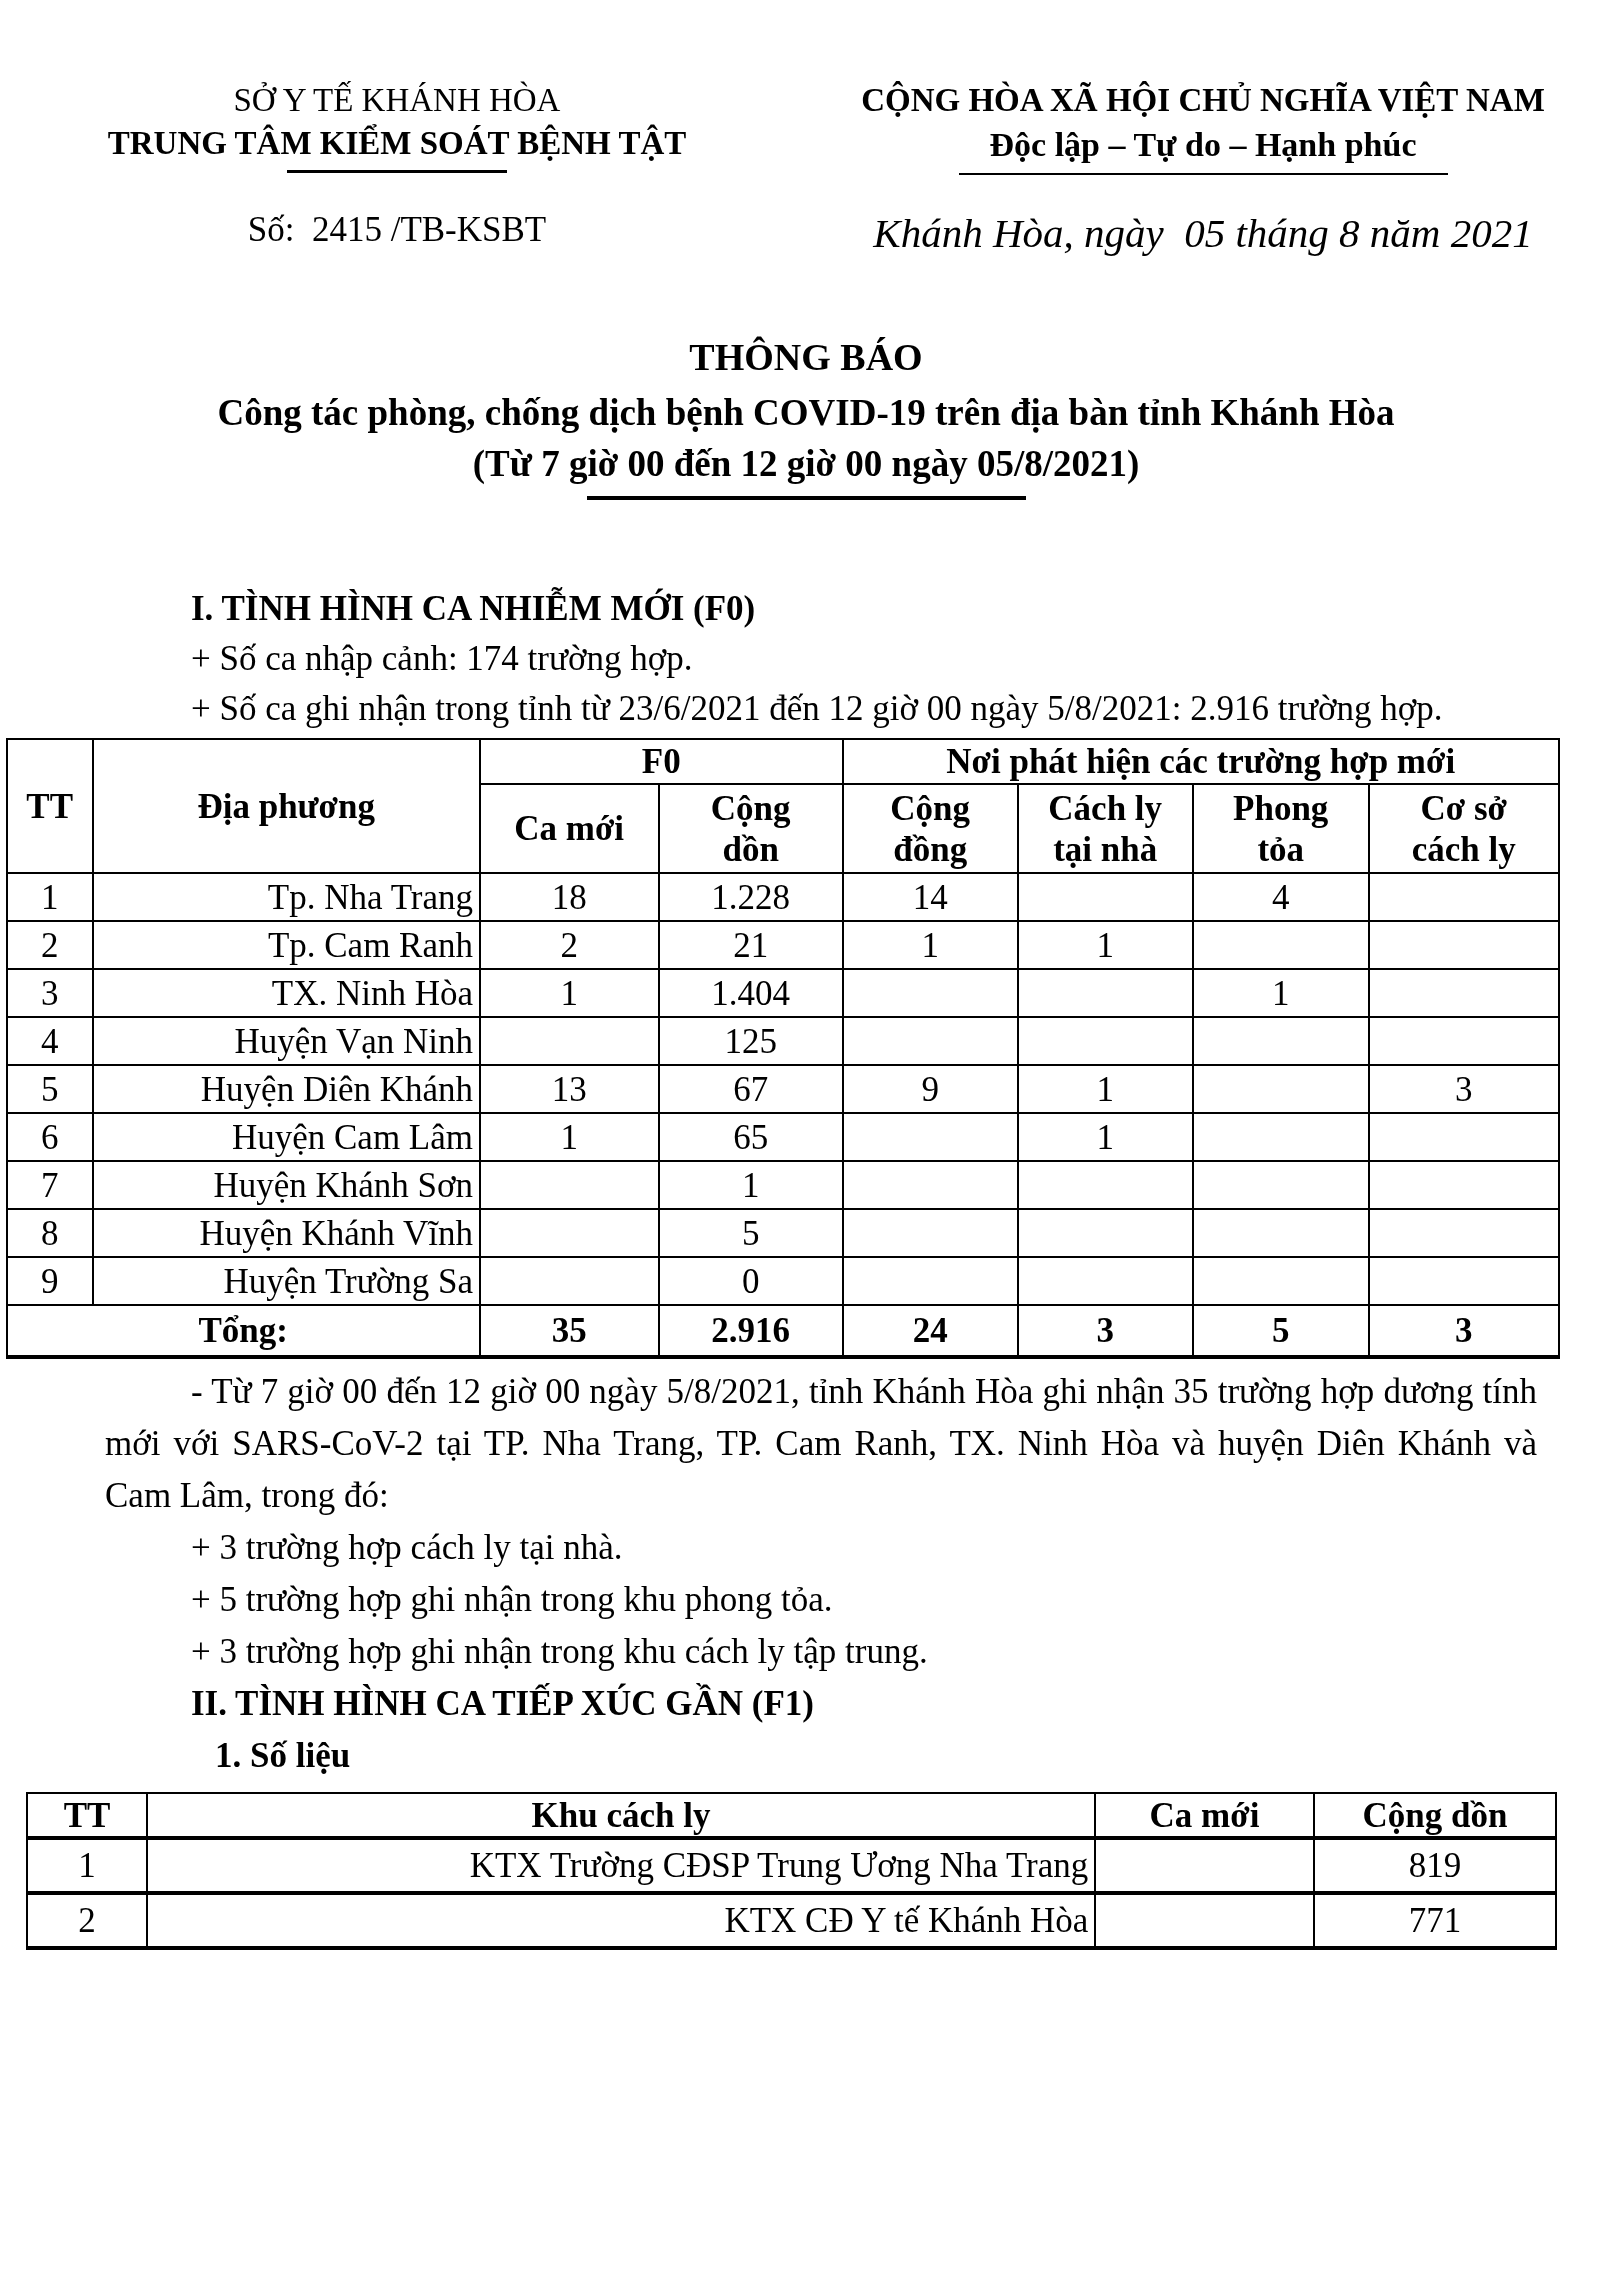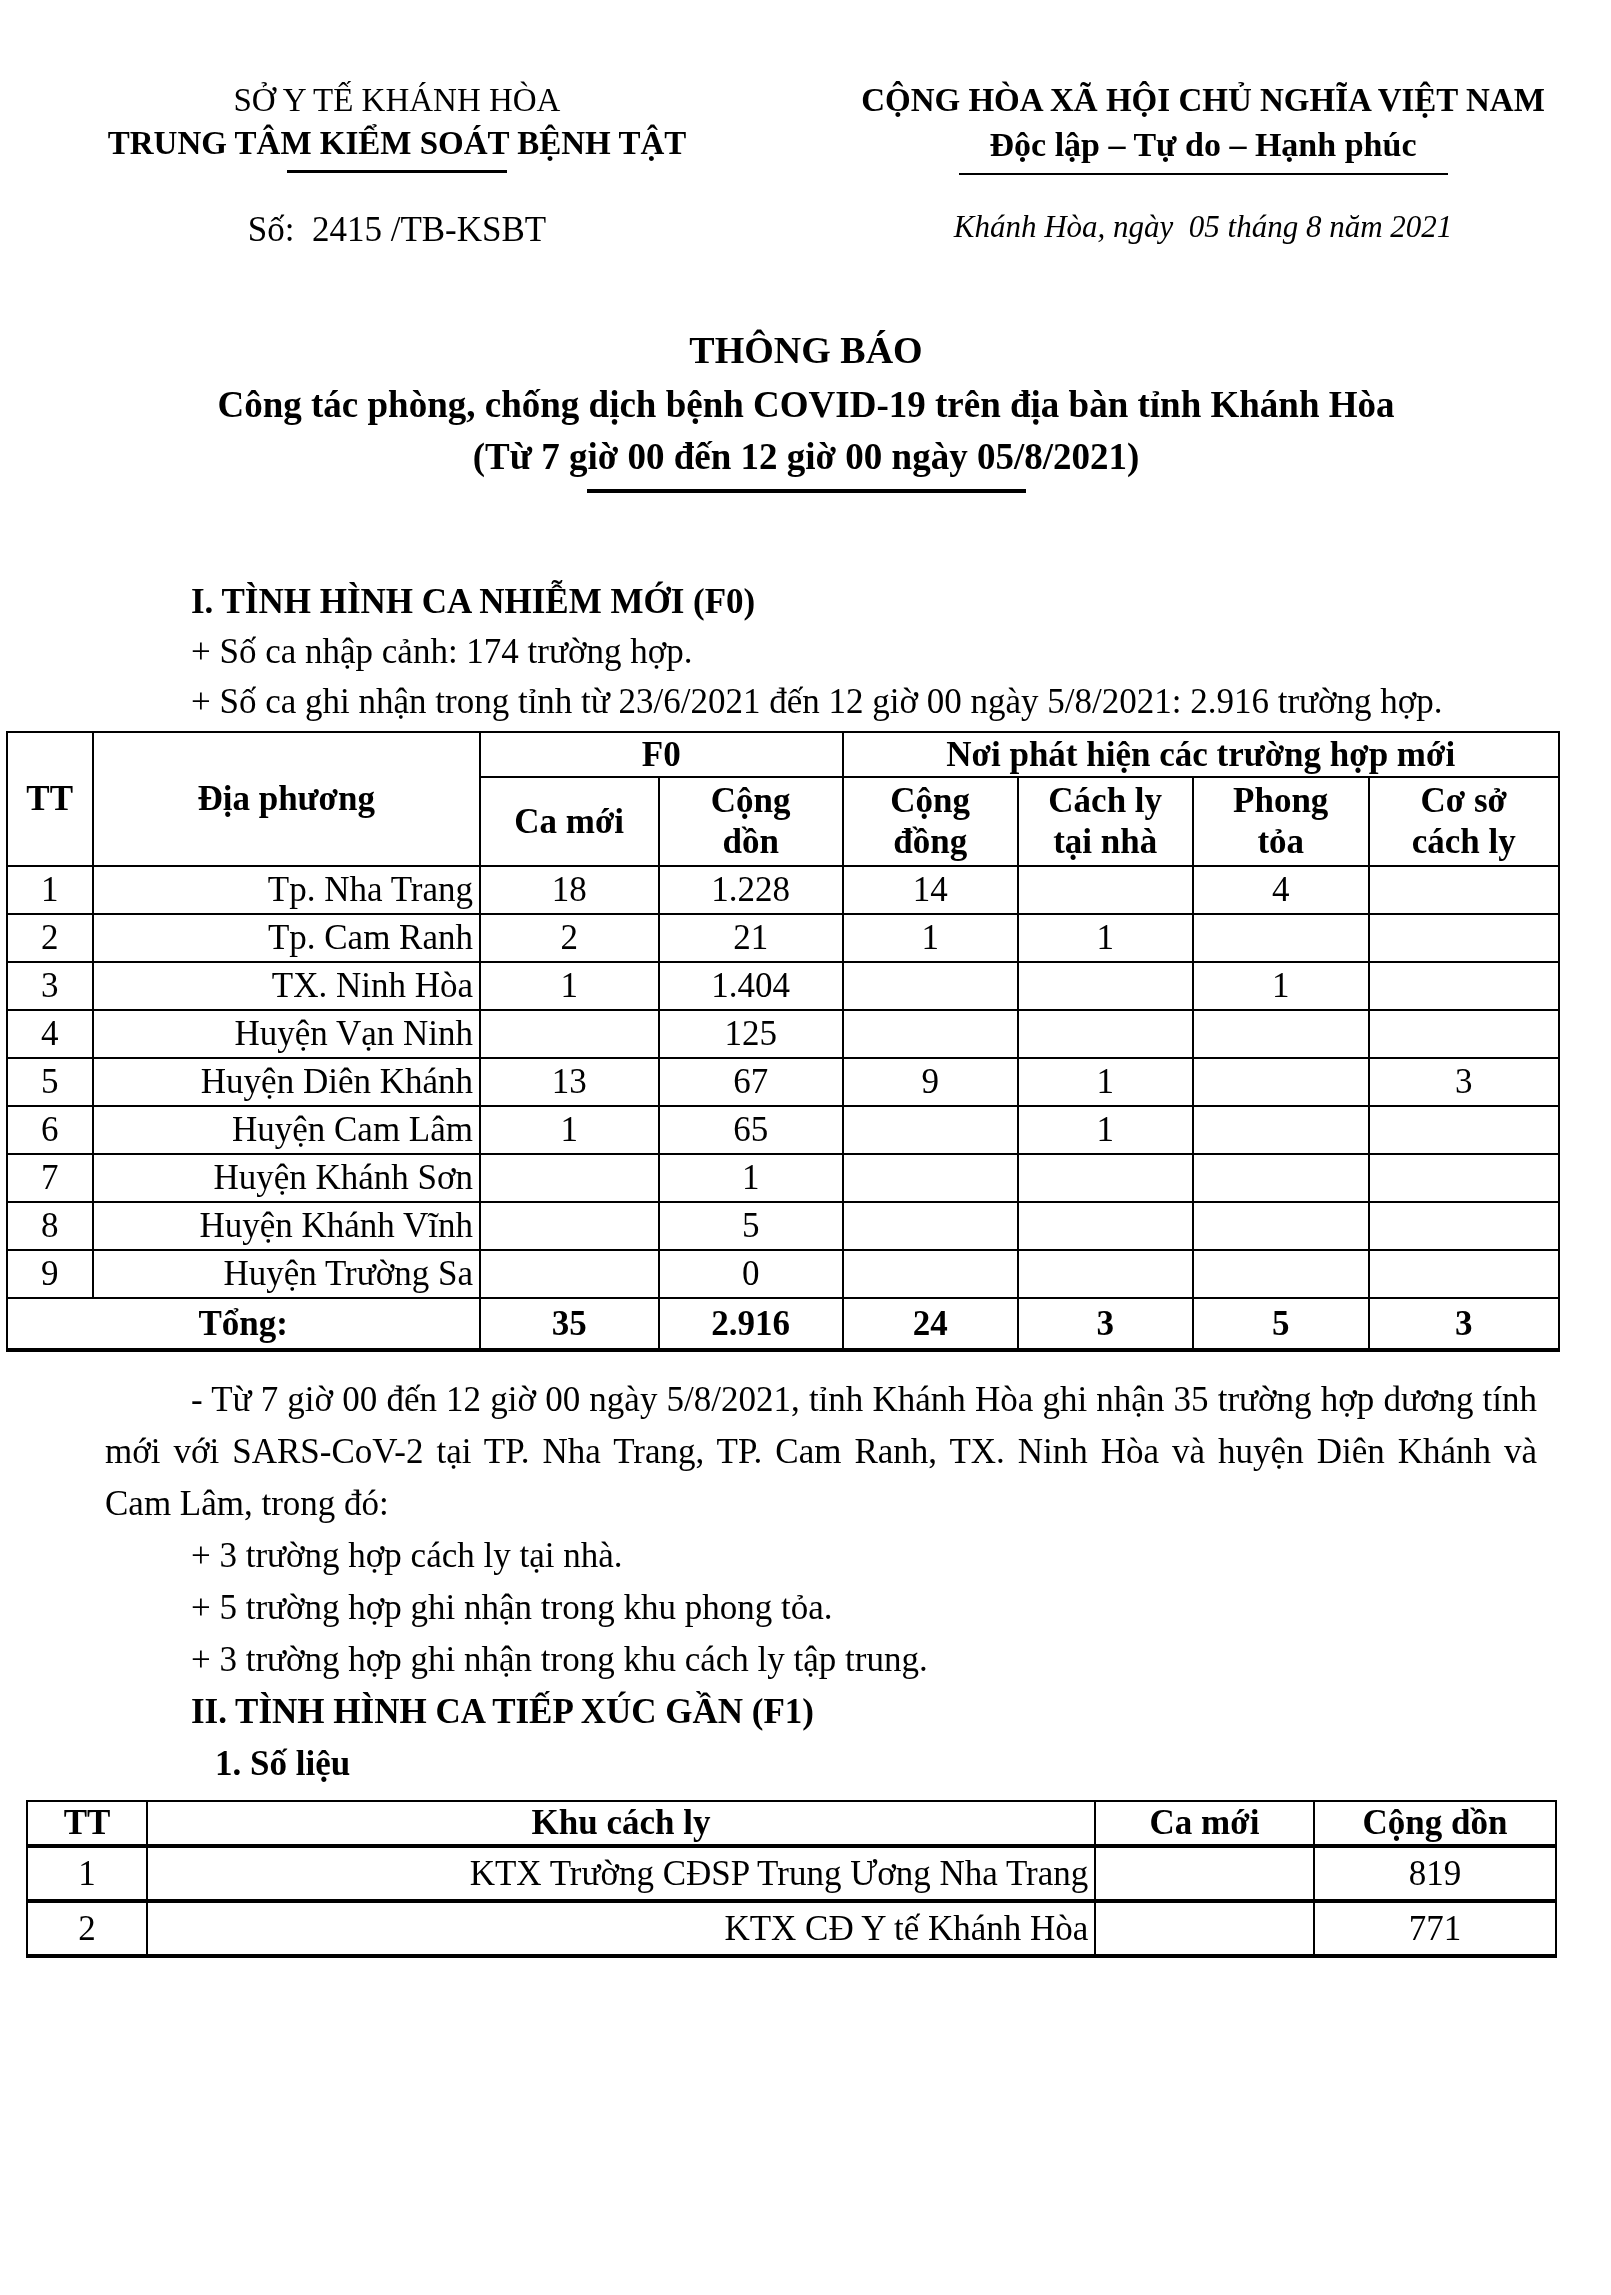--- a/index.html
+++ b/index.html
@@ -20,31 +20,31 @@
   .hdr-left  { width:794px; text-align:center; }
   .hdr-right { width:818px; text-align:center; }
   .issuer-name { font-size:33px; }
   .issuer-unit { font-size:33px; font-weight:bold; margin-top:5.7px; }
   .rule { height:2.8px; background:#000; margin:8.5px auto 0; }
   .rule-left  { width:220px; }
   .rule-right { width:489px; }
   .doc-number { margin-top:37px; font-size:35px; white-space:pre-wrap; }
   .nation { font-size:33px; font-weight:bold; }
   .motto  { font-size:34px; font-weight:bold; margin-top:7px; }
-  .place-date { margin-top:34px; font-size:31px; font-style:italic; white-space:pre-wrap; }
+  .place-date { margin-top:34px; font-size:41px; font-style:italic; white-space:pre-wrap; }
   
   .title-block { margin-top:78px; text-align:center; font-weight:bold; }
   .title-1 { font-size:38px; }
   .title-2 { font-size:37px; margin-top:11.3px; }
   .title-3 { font-size:37px; margin-top:8.5px; }
   .rule-title { width:439px; height:3.5px; background:#000; margin:11.3px auto 0; }
   
   .body-text { margin:0 75px 0 105px; text-align:justify; line-height:50px; }
   .body-text.first { margin-top:84px; }
-  .body-text.second { margin-top:22px; line-height:52px; }
+  .body-text.second { margin-top:7px; line-height:52px; }
   .body-text p { margin:0; text-indent:86px; }
   .heading { font-weight:bold; }
   p.subheading { font-weight:bold; text-indent:110px; }
   
   table { border-collapse:collapse; table-layout:fixed; }
   th, td { border:2.1px solid #000; padding:0 5.7px; text-align:center; vertical-align:middle; font-size:35px; line-height:41px; overflow:hidden; }
   thead th { font-weight:bold; }
   .t1 { width:1552px; margin:4.3px 0 0 5.7px; border:2.8px solid #000; }
   .t1 .hrow1 th { height:45px; }
   .t1 .hrow2 th { height:89px; }

